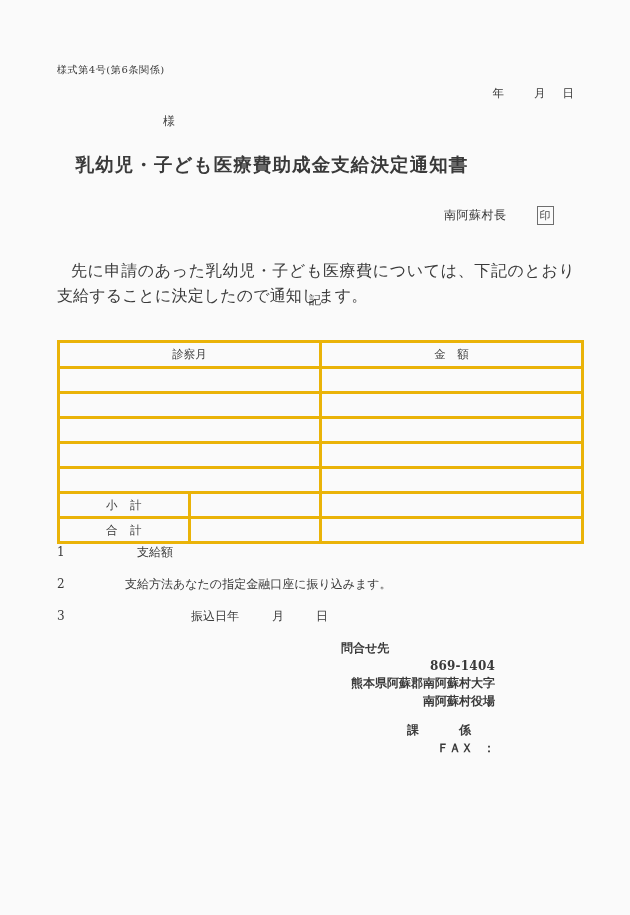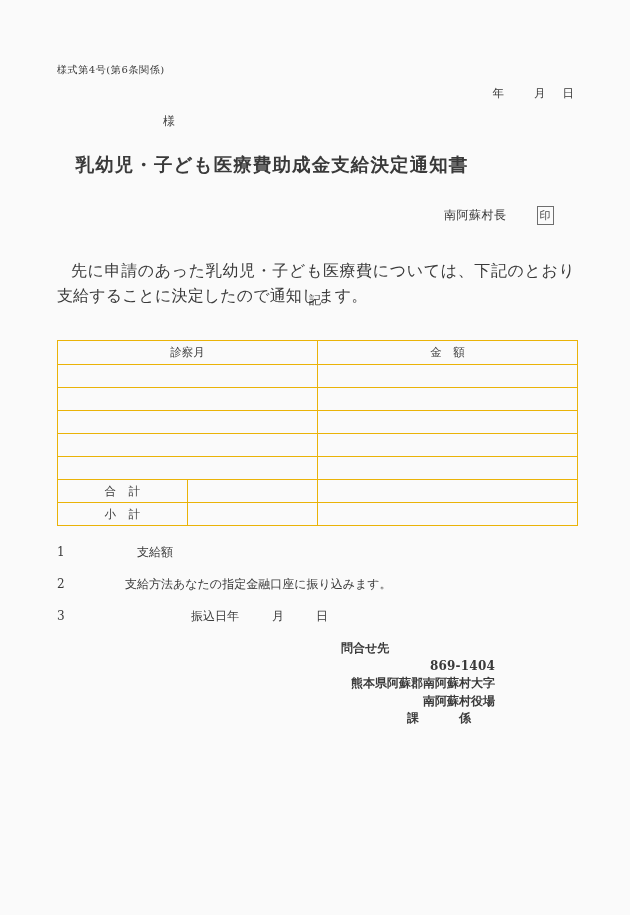--- a/index.html
+++ b/index.html
@@ -116,21 +116,21 @@
   
   .amount-table {
     position: absolute;
     left: 57px;
     top: 340px;
     width: 518px;
     border-collapse: collapse;
     table-layout: fixed;
   }
   .amount-table td, .amount-table th {
-    border: 1px solid #eab308;
+    border: 3px solid #eab308;
     height: 22px;
     padding: 0;
     font-size: 11.5px;
     font-weight: normal;
     text-align: center;
     vertical-align: middle;
   }
   .amount-table th { height: 23px; }
   .col-month { width: 259px; }
   .col-amount { width: 259px; }
@@ -169,21 +169,21 @@
   .contact {
     position: absolute;
     left: 341px;
     top: 640px;
     font-size: 12px;
     line-height: 17.5px;
     white-space: nowrap;
   }
   .contact-line { display: block; font-weight: bold; }
   .ind-1 { padding-left: 10px; text-align: right; }
-  .ind-dept { padding-left: 66px; }
+  .ind-dept { padding-left: 66px; margin-top: 12px; }
   .dept-gap { display: inline-block; width: 40px; }
   .contact-line.mono-pc { letter-spacing: 0.2px; }
   .fax-gap { display: inline-block; width: 10px; }
 </style>
 </head>
 <body>
 
 <div class="page">
 
   <div class="form-no">様式第4号(第6条関係)</div>
@@ -227,26 +227,26 @@
       </tr>
       <tr>
         <td class="cell-empty" colspan="2"></td>
         <td class="cell-empty"></td>
       </tr>
       <tr>
         <td class="cell-empty" colspan="2"></td>
         <td class="cell-empty"></td>
       </tr>
       <tr>
+        <td class="sub-label">小　計</td>
+        <td class="sub-blank"></td>
+        <td class="cell-empty"></td>
+      </tr>
+      <tr>
         <td class="sub-label">合　計</td>
-        <td class="sub-blank"></td>
-        <td class="cell-empty"></td>
-      </tr>
-      <tr>
-        <td class="sub-label">小　計</td>
         <td class="sub-blank"></td>
         <td class="cell-empty"></td>
       </tr>
     </tbody>
   </table>
 
   <div class="item-list">
 
     <div class="item-row">
       <span class="item-num">1</span>
@@ -267,15 +267,16 @@
     </div>
 
   </div>
 
   <div class="contact">
     <span class="contact-line">問合せ先</span>
     <span class="contact-line ind-1 mono-pc">869-1404</span>
     <span class="contact-line ind-1">熊本県阿蘇郡南阿蘇村大字</span>
     <span class="contact-line ind-1">南阿蘇村役場</span>
     <span class="contact-line ind-dept"><span>課</span><span class="dept-gap"></span><span>係</span></span>
+    <span class="contact-line ind-1"><span>ＦＡＸ</span><span class="fax-gap"></span><span>：</span></span>
   </div>
 
 </div>
 
 </body></html>

